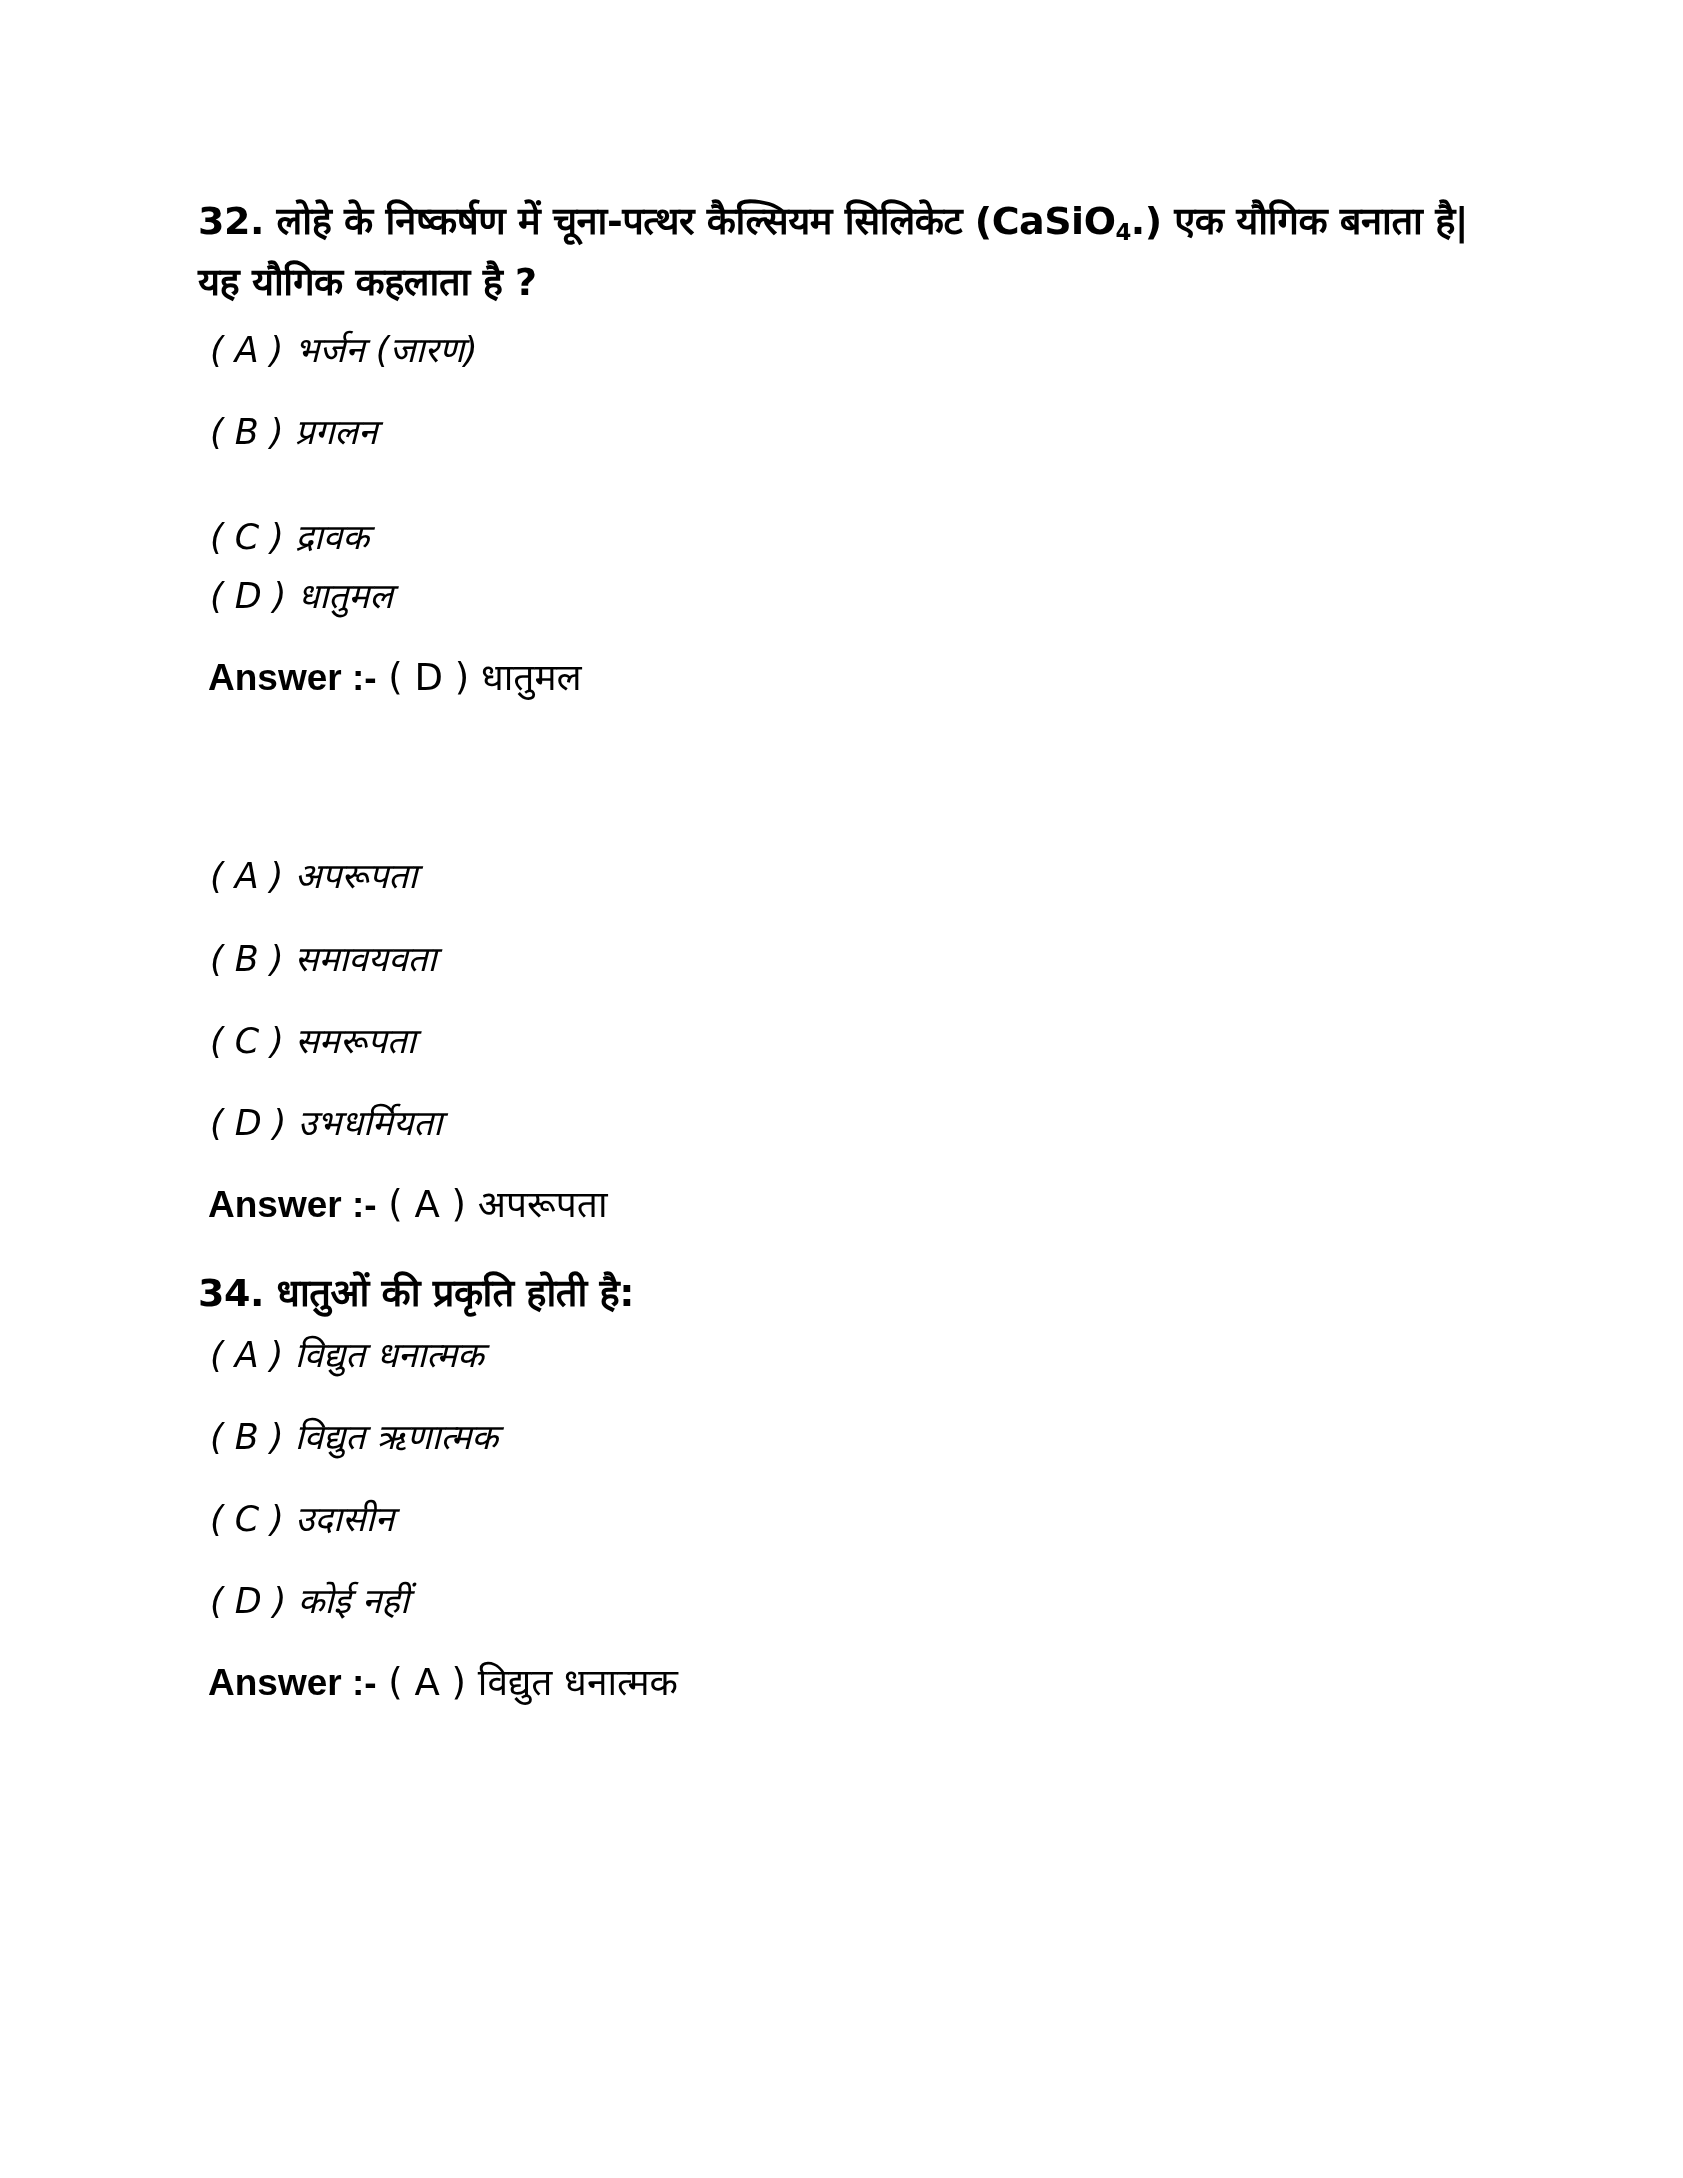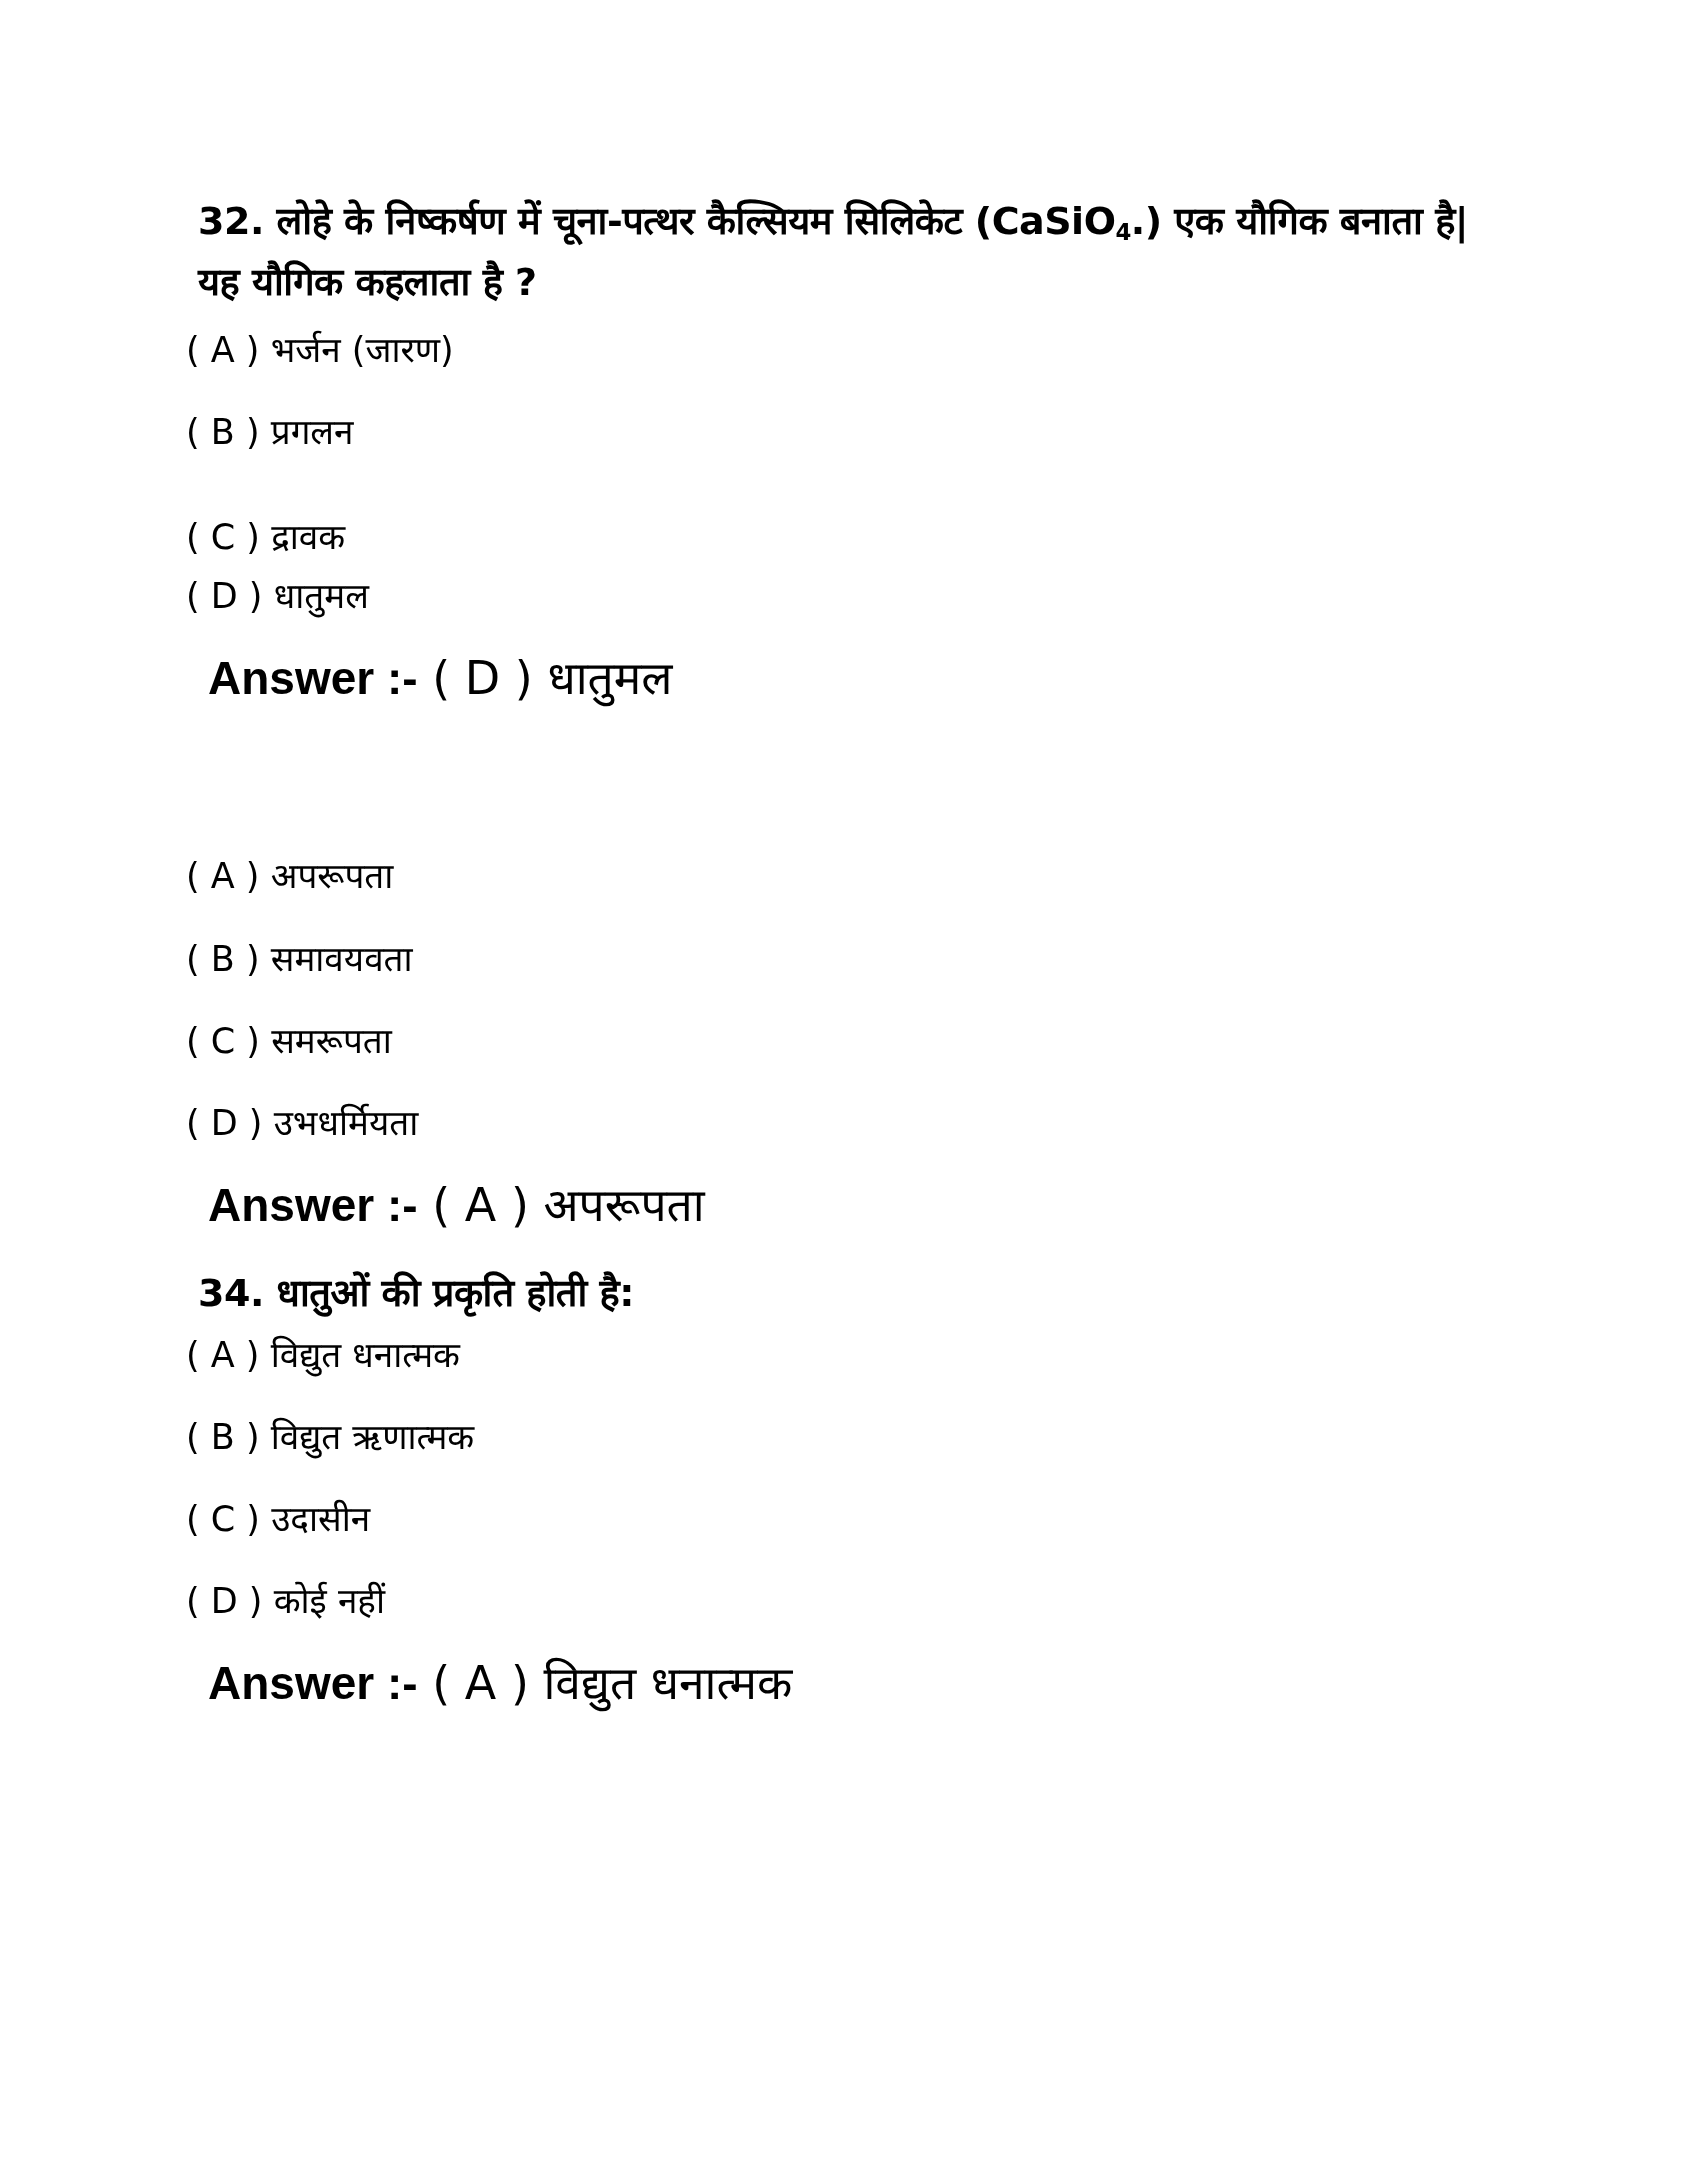--- a/index.html
+++ b/index.html
@@ -4,28 +4,28 @@
 <style>
   html, body { margin: 0; padding: 0; background: #ffffff; }
   body { width: 1683px; height: 2178px; position: relative; overflow: hidden; color: #000000; }
   .page { position: absolute; left: 0; top: 0; width: 1683px; height: 1825px; background: #ffffff; }
   .q-title {
     position: absolute; left: 198px; width: 1287px;
     font-family: "DejaVu Sans", sans-serif; font-weight: bold;
     font-size: 38px; line-height: 50px; letter-spacing: -0.5px;
   }
   .opt {
-    position: absolute; left: 186px;
+    position: absolute; left: 210px;
     font-family: "DejaVu Sans", sans-serif; font-weight: normal;
-    font-size: 35px; line-height: 46px;
+    font-size: 35px; line-height: 46px; font-style: italic;
   }
   .ans {
     position: absolute; left: 208px;
     font-family: "DejaVu Sans", sans-serif;
-    font-size: 46px; line-height: 46px;
+    font-size: 37px; line-height: 46px;
   }
   .ans .ans-label { font-weight: bold; font-family: "Liberation Sans", sans-serif; }
   .ans .ans-value { font-weight: normal; }
   sub { font-size: 60%; vertical-align: -6px; }
 </style>
 </head>
 <body>
 
 <div class="page">
 

